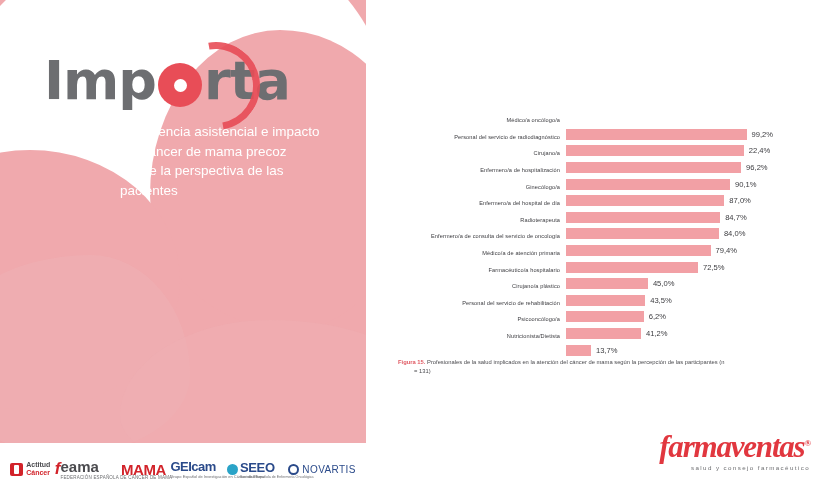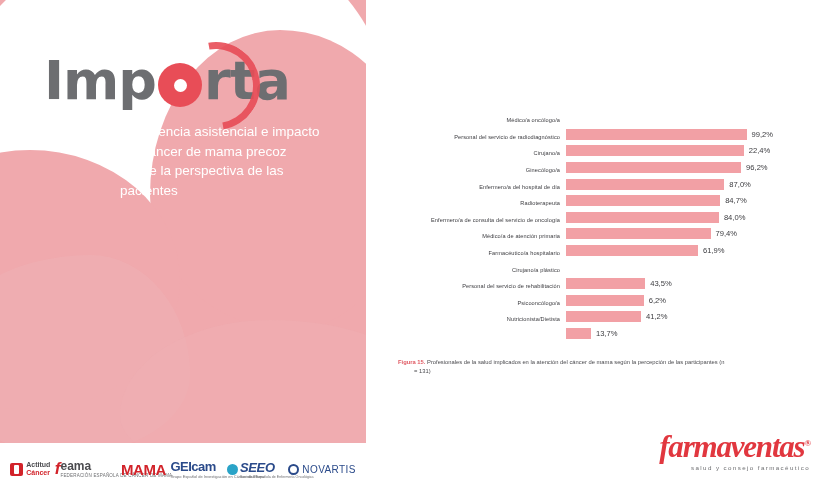--- a/index.html
+++ b/index.html
@@ -177,21 +177,21 @@
 
   .logo-solti { color: #d2232a; font-size: 15px; font-weight: bold; letter-spacing: -.4px; }
 
   .logo-geicam .g { color: #2a4a8a; font-size: 13px; font-weight: bold; letter-spacing: -.5px; }
   .logo-geicam .sub { font-size: 4px; color: #6d6e71; line-height: 1.25; }
 
   .logo-seeo .circ {
     width: 11px; height: 11px; border-radius: 50%;
     background: #2aa3c7; margin-right: 2px;
   }
-  .logo-seeo .txt { font-size: 13px; font-weight: bold; color: #2a4a8a; letter-spacing: -.3px; font-style: italic; }
+  .logo-seeo .txt { font-size: 13px; font-weight: bold; color: #2a4a8a; letter-spacing: -.3px; }
   .logo-seeo .sub { font-size: 3.6px; color: #6d6e71; }
 
   .logo-novartis .circ {
     width: 11px; height: 11px; border-radius: 50%;
     border: 2.5px solid #2a4a8a;
     margin-right: 3px;
     box-sizing: border-box;
   }
   .logo-novartis .txt { font-size: 10px; color: #2a4a8a; letter-spacing: .4px; text-align: right; }
 
@@ -305,21 +305,21 @@
       <span class="mark"></span>
       <span class="txt">
         <span>Actitud</span><br>
         <span class="red">Cáncer</span>
       </span>
     </div>
 
     <div class="logo logo-feama">
       <span class="f">f</span>
       <span style="display:flex;flex-direction:column;">
-        <span style="font-size:12px;font-weight:bold;color:#4b4b4f;">eama</span>
+        <span style="font-size:15px;font-weight:bold;color:#4b4b4f;">eama</span>
         <span class="sub" style="width:56px;">FEDERACIÓN ESPAÑOLA DE CÁNCER DE MAMA</span>
       </span>
     </div>
 
     <div class="logo logo-solti">MAMA</div>
 
     <div class="logo logo-geicam">
       <span style="display:flex;flex-direction:column;">
         <span class="g">GEIcam</span>
         <span class="sub" style="width:52px;">Grupo Español de Investigación en Cáncer de Mama</span>
@@ -359,20 +359,27 @@
       </div>
     </div>
     <div class="row">
       <div class="cat">Cirujano/a</div>
       <div class="barwrap">
         <div class="bar" style="width: 175.084px;"></div>
         <div class="val">96,2%</div>
       </div>
     </div>
     <div class="row">
+      <div class="cat">Enfermero/a de hospitalización</div>
+      <div class="barwrap">
+        <div class="bar" style="width: 163.982px;"></div>
+        <div class="val">90,1%</div>
+      </div>
+    </div>
+    <div class="row">
       <div class="cat">Ginecólogo/a</div>
       <div class="barwrap">
         <div class="bar" style="width: 158.34px;"></div>
         <div class="val">87,0%</div>
       </div>
     </div>
     <div class="row">
       <div class="cat">Enfermero/a del hospital de día</div>
       <div class="barwrap">
         <div class="bar" style="width: 154.154px;"></div>
@@ -390,25 +397,29 @@
       <div class="cat">Enfermero/a de consulta del servicio de oncología</div>
       <div class="barwrap">
         <div class="bar" style="width: 144.508px;"></div>
         <div class="val">79,4%</div>
       </div>
     </div>
     <div class="row">
       <div class="cat">Médico/a de atención primaria</div>
       <div class="barwrap">
         <div class="bar" style="width: 131.95px;"></div>
-        <div class="val">61,9%</div>
+        <div class="val">72,5%</div>
       </div>
     </div>
     <div class="row">
       <div class="cat">Farmacéutico/a hospitalario</div>
+      <div class="barwrap">
+        <div class="bar" style="width: 81.9px;"></div>
+        <div class="val">45,0%</div>
+      </div>
     </div>
     <div class="row">
       <div class="cat">Cirujano/a plástico</div>
       <div class="barwrap">
         <div class="bar" style="width: 79.17px;"></div>
         <div class="val">43,5%</div>
       </div>
     </div>
     <div class="row">
       <div class="cat">Personal del servicio de rehabilitación</div>

